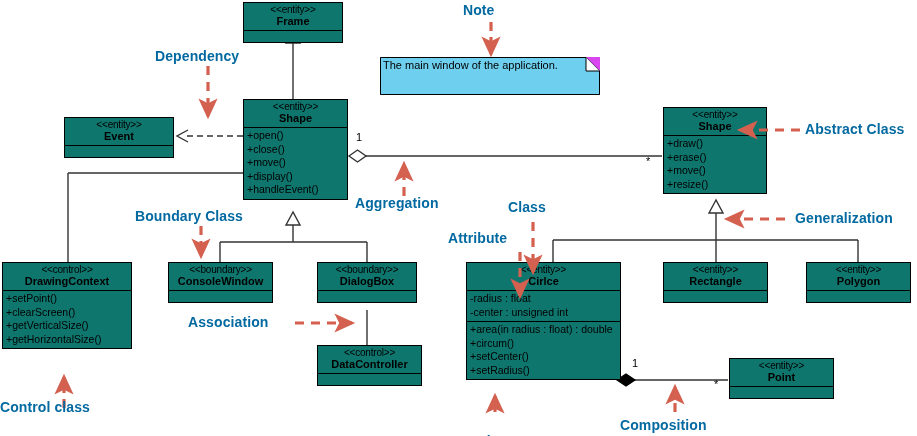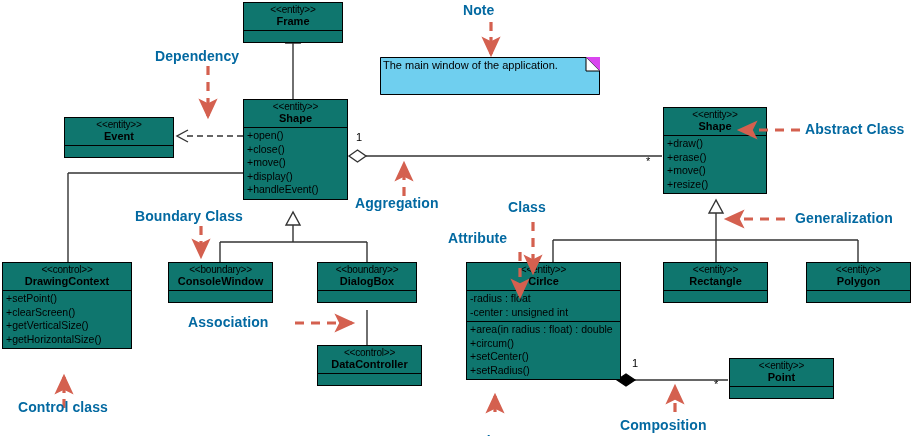--- a/index.html
+++ b/index.html
@@ -283,17 +283,17 @@
 
   <span class="anno" style="left:463px;top:2px;">Note</span>
   <span class="anno" style="left:155px;top:48px;text-align:right;">Dependency</span>
   <span class="anno" style="left:805px;top:121px;text-align:right;">Abstract Class</span>
   <span class="anno" style="left:355px;top:195px;">Aggregation</span>
   <span class="anno" style="left:135px;top:208px;">Boundary Class</span>
   <span class="anno" style="left:508px;top:199px;">Class</span>
   <span class="anno" style="left:448px;top:230px;">Attribute</span>
   <span class="anno" style="left:795px;top:210px;">Generalization</span>
   <span class="anno" style="left:188px;top:314px;">Association</span>
-  <span class="anno" style="left:18px;top:399px;">Control class</span>
+  <span class="anno" style="left:0;top:399px;">Control class</span>
   <span class="anno" style="left:441px;top:417px;margin-top:16px;">Operation</span>
   <span class="anno" style="left:620px;top:417px;">Composition</span>
 
 </div>
 
 </body></html>

